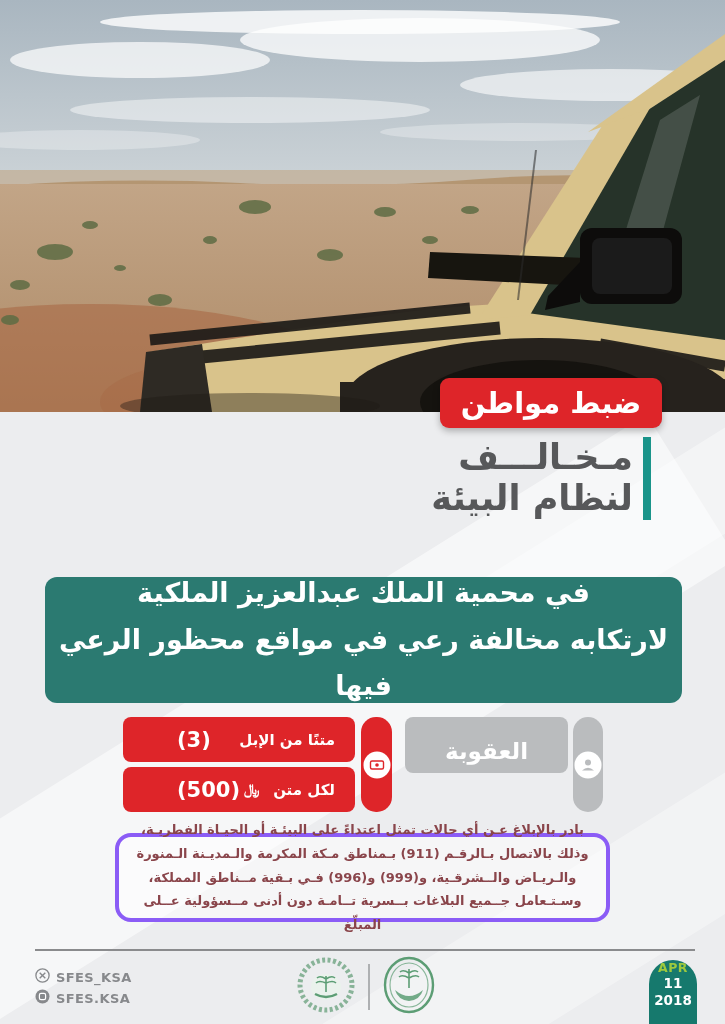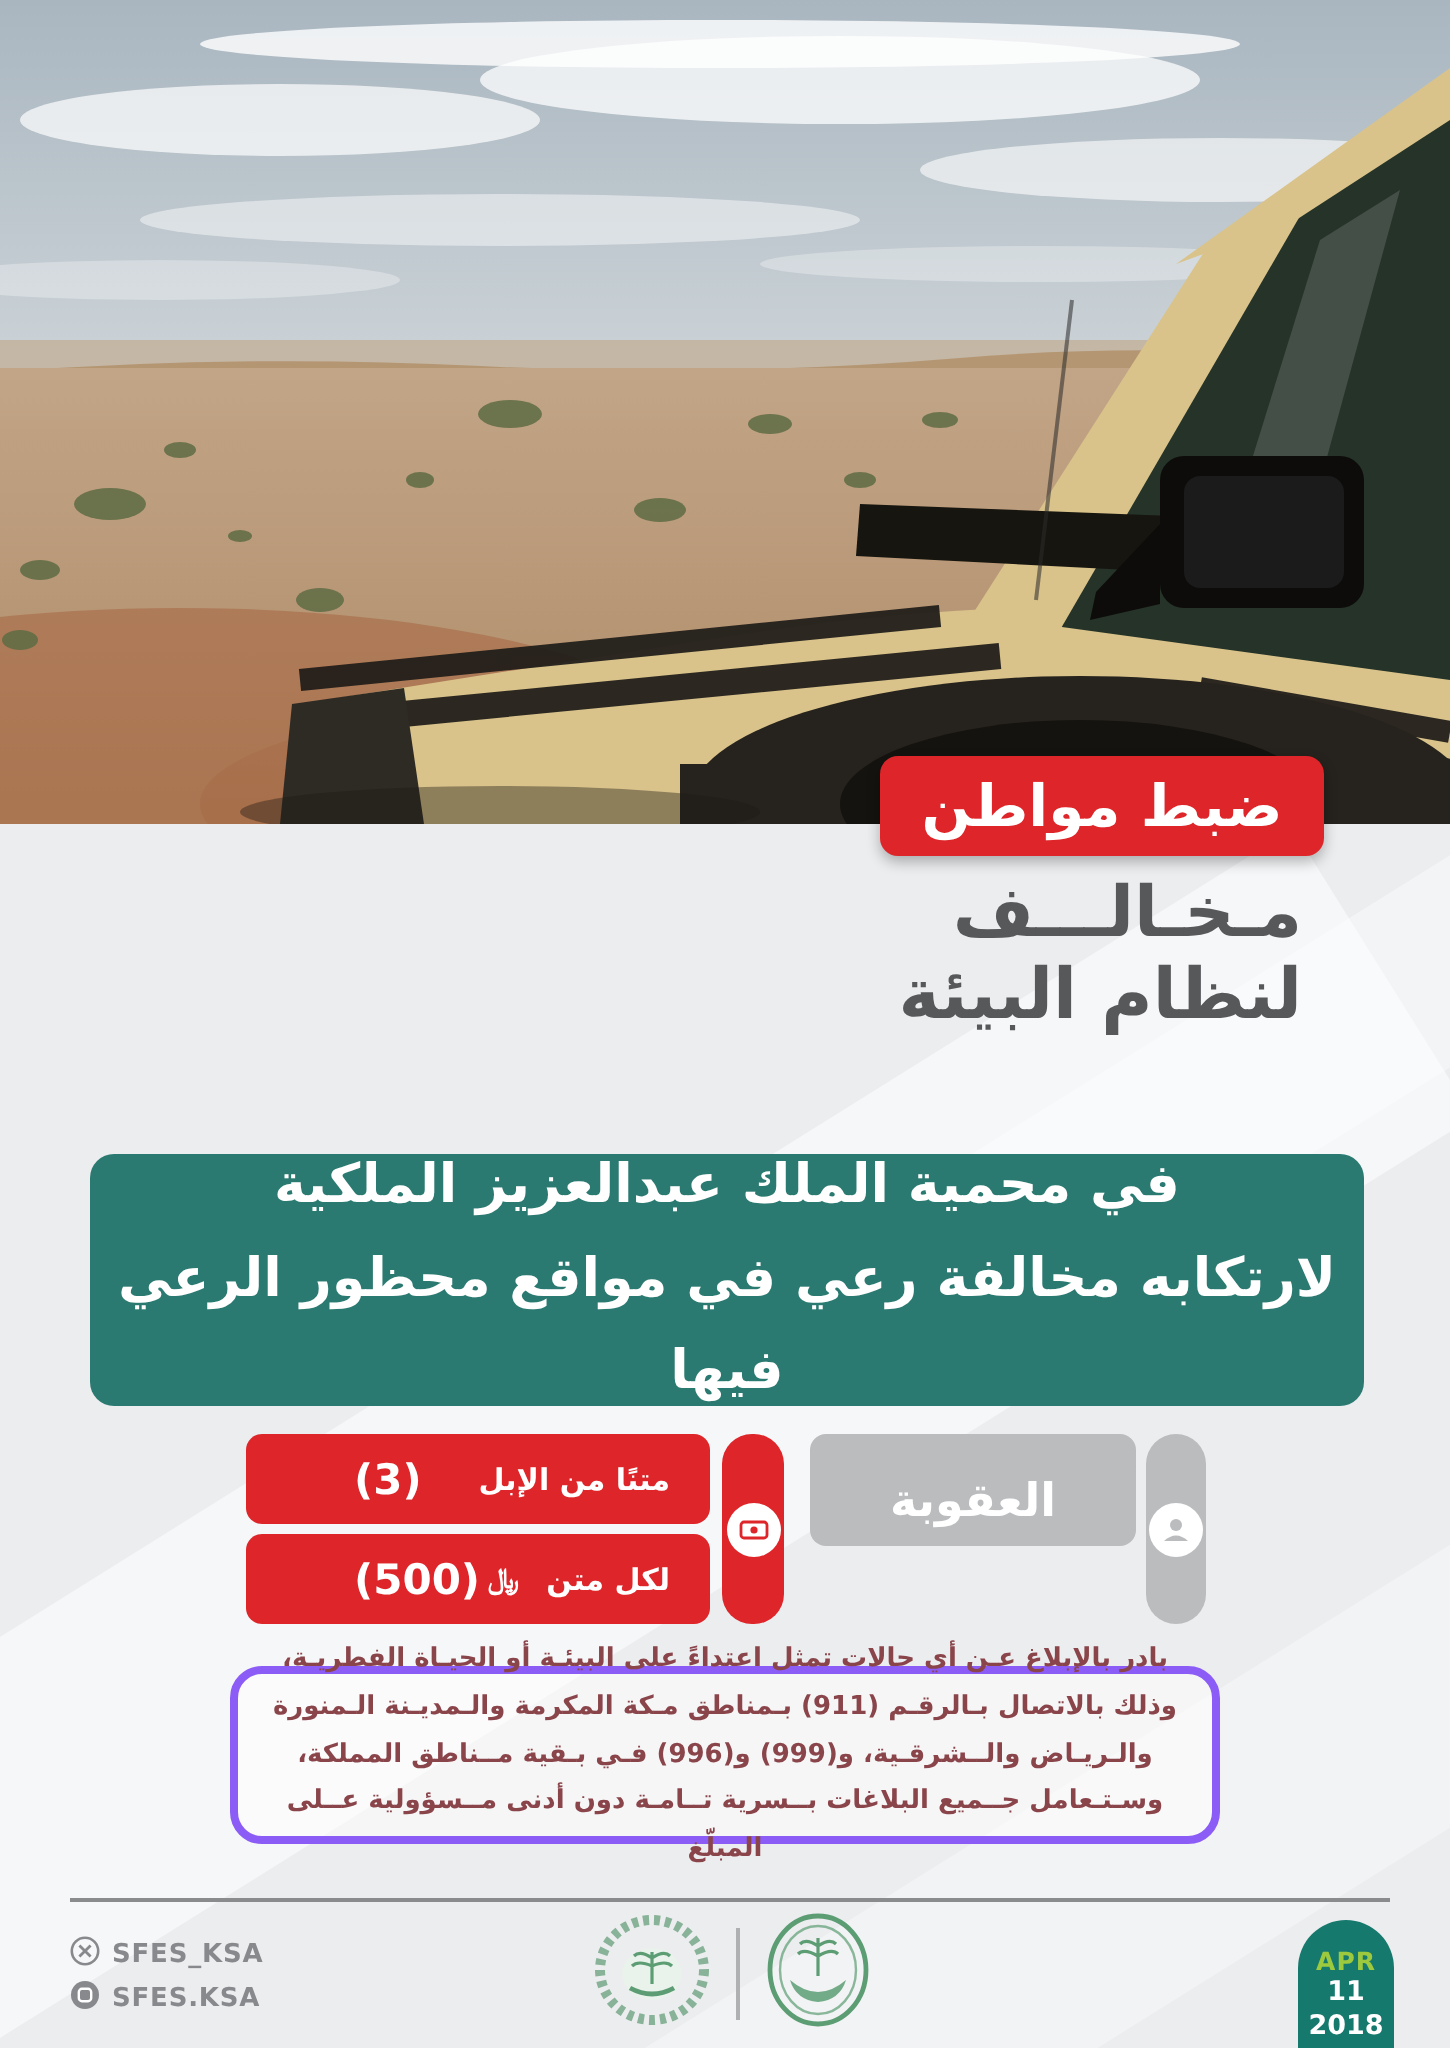--- a/index.html
+++ b/index.html
@@ -15,21 +15,21 @@
   
   .photo{position:absolute; left:0; top:0; width:725px; height:412px;}
 
   
   .arrest-badge{position:absolute; left:440px; top:378px; width:222px; height:50px;
     background:#DE2529; border-radius:9px; color:#fff; font-weight:bold; font-size:29px;
     display:flex; align-items:center; justify-content:center; direction:rtl;
     box-shadow:0 3px 7px rgba(0,0,0,.28);}
 
   
-  .heading{position:absolute; top:437px; right:74px; display:flex; flex-direction:column; align-items:stretch;}
+  .heading{position:absolute; top:437px; right:74px; display:flex; flex-direction:row; align-items:stretch;}
   .heading .txt{text-align:right; direction:rtl; color:#57585A; font-weight:bold; font-size:35px; line-height:1.18;}
   .heading .accent-bar{width:8px; background:#1A948A; margin-right:0; margin-left:0; margin-inline-start:10px;}
 
   
   .banner{position:absolute; left:45px; top:577px; width:637px; height:126px; background:#2B7A71;
     border-radius:12px; color:#fff; direction:rtl; text-align:center; font-weight:bold; font-size:27px;
     line-height:1.72; display:flex; flex-direction:column; justify-content:center;}
 
   
   .gray-pill{position:absolute; left:573px; top:717px; width:30px; height:95px; background:#BABCBE; border-radius:15px;}
@@ -55,21 +55,21 @@
   .notice p{margin:0; width:100%;}
 
   
   .divider{position:absolute; left:35px; top:949px; width:660px; height:2px; background:#8a8b8d;}
   .social{position:absolute; left:35px; top:968px; display:flex; flex-direction:column; gap:3px;}
   .social-row{display:flex; align-items:center; gap:6px; color:#87898C; font-weight:bold; font-size:13px; letter-spacing:.4px;}
   .emblems{position:absolute; left:296px; top:956px; display:flex; align-items:center; gap:12px;}
   .emblem-divider{width:2px; height:46px; background:#aeb0b2;}
   .date-badge{position:absolute; left:649px; top:960px; width:48px; height:64px; background:#16796D;
     border-radius:24px 24px 0 0; color:#fff; text-align:center; display:flex; flex-direction:column;
-    justify-content:flex-end; padding-bottom:3px; box-sizing:border-box;}
+    justify-content:flex-end; padding-bottom:16px; box-sizing:border-box;}
   .date-badge .m{color:#9DC93E; font-weight:bold; font-size:12.5px; letter-spacing:.5px;}
   .date-badge .d{font-size:13.5px; font-weight:bold; line-height:1.25;}
   .date-badge .y{font-size:13.5px; font-weight:bold; line-height:1.2;}
 </style>
 </head>
 <body>
 
 <div class="poster">
 
   <div class="bg-band band1"></div>

